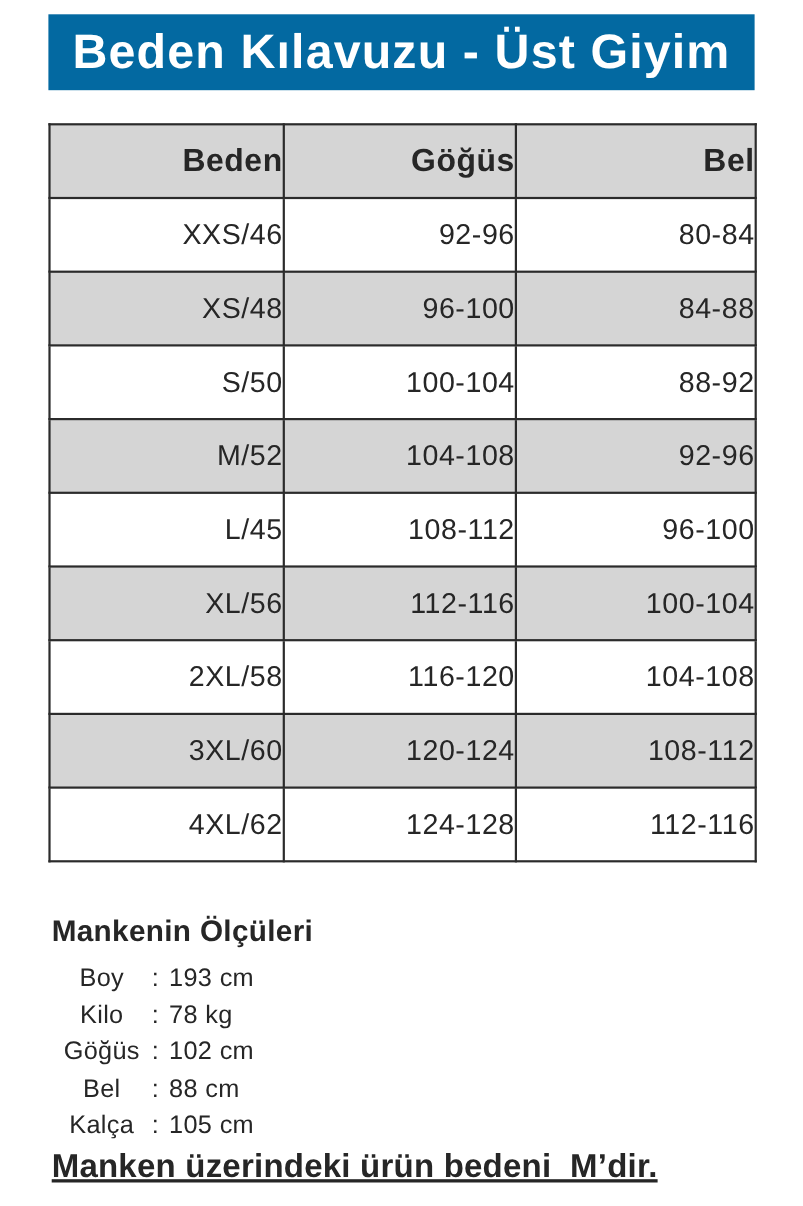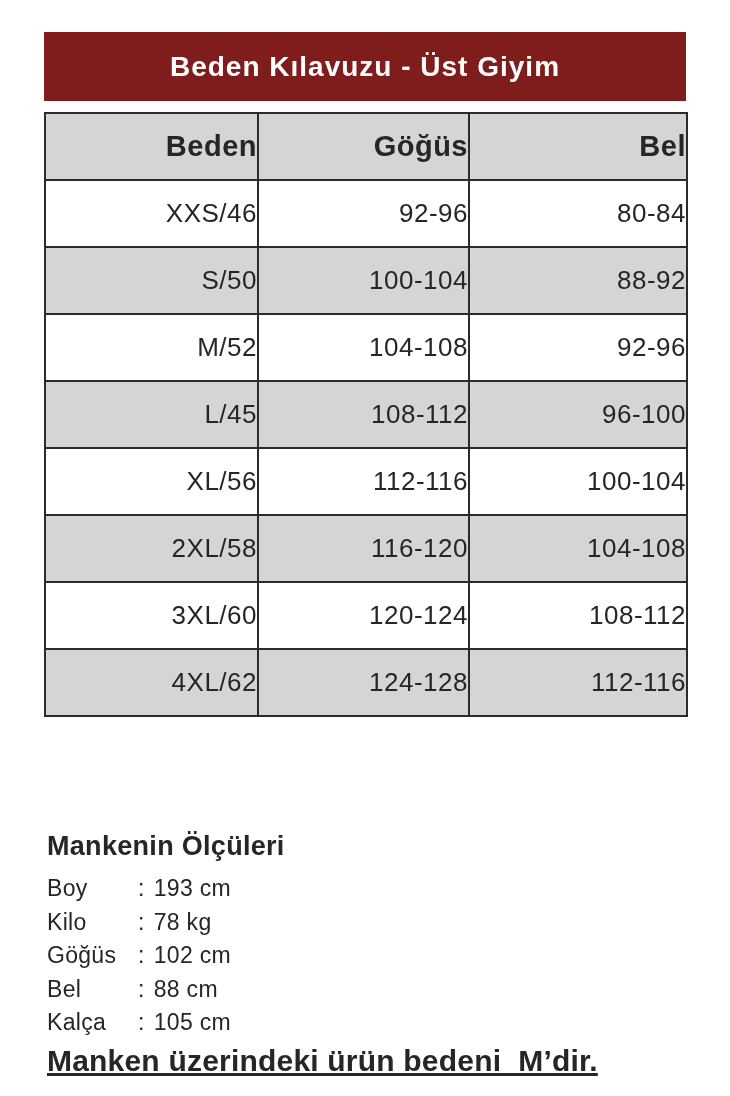--- a/index.html
+++ b/index.html
@@ -13,29 +13,29 @@
     position: relative;
     width: 730px;
     height: 1096px;
     background: #ffffff;
     overflow: hidden;
   }
   
   .banner {
     position: absolute;
     left: 44px;
-    top: 32px;
+    top: 13px;
     width: 642px;
     height: 69px;
-    background: #7f1d1d;
+    background: #0369a1;
     color: #ffffff;
     display: flex;
     align-items: center;
     justify-content: center;
-    font-size: 28px;
+    font-size: 44px;
     font-weight: 700;
     letter-spacing: 1px;
     white-space: nowrap;
   }
   
   table.size-table {
     position: absolute;
     left: 44px;
     top: 112px;
     width: 642px;
@@ -82,20 +82,21 @@
     letter-spacing: 0.3px;
     margin-bottom: 10px;
   }
   .m-row {
     display: flex;
     align-items: baseline;
     font-size: 23px;
     font-weight: 400;
     line-height: 33.5px;
     letter-spacing: 0.3px;
+    text-align: center;
   }
   .m-label { width: 91px; flex: 0 0 91px; }
   .m-sep   { margin-right: 9px; }
   .m-note {
     font-size: 30px;
     font-weight: 700;
     letter-spacing: 0.2px;
     line-height: 33.5px;
     margin-top: 4px;
     white-space: pre-wrap;
@@ -124,20 +125,25 @@
         <th>Bel</th>
       </tr>
     </thead>
     <tbody>
       <tr>
         <td>XXS/46</td>
         <td>92-96</td>
         <td>80-84</td>
       </tr>
       <tr>
+        <td>XS/48</td>
+        <td>96-100</td>
+        <td>84-88</td>
+      </tr>
+      <tr>
         <td>S/50</td>
         <td>100-104</td>
         <td>88-92</td>
       </tr>
       <tr>
         <td>M/52</td>
         <td>104-108</td>
         <td>92-96</td>
       </tr>
       <tr>

